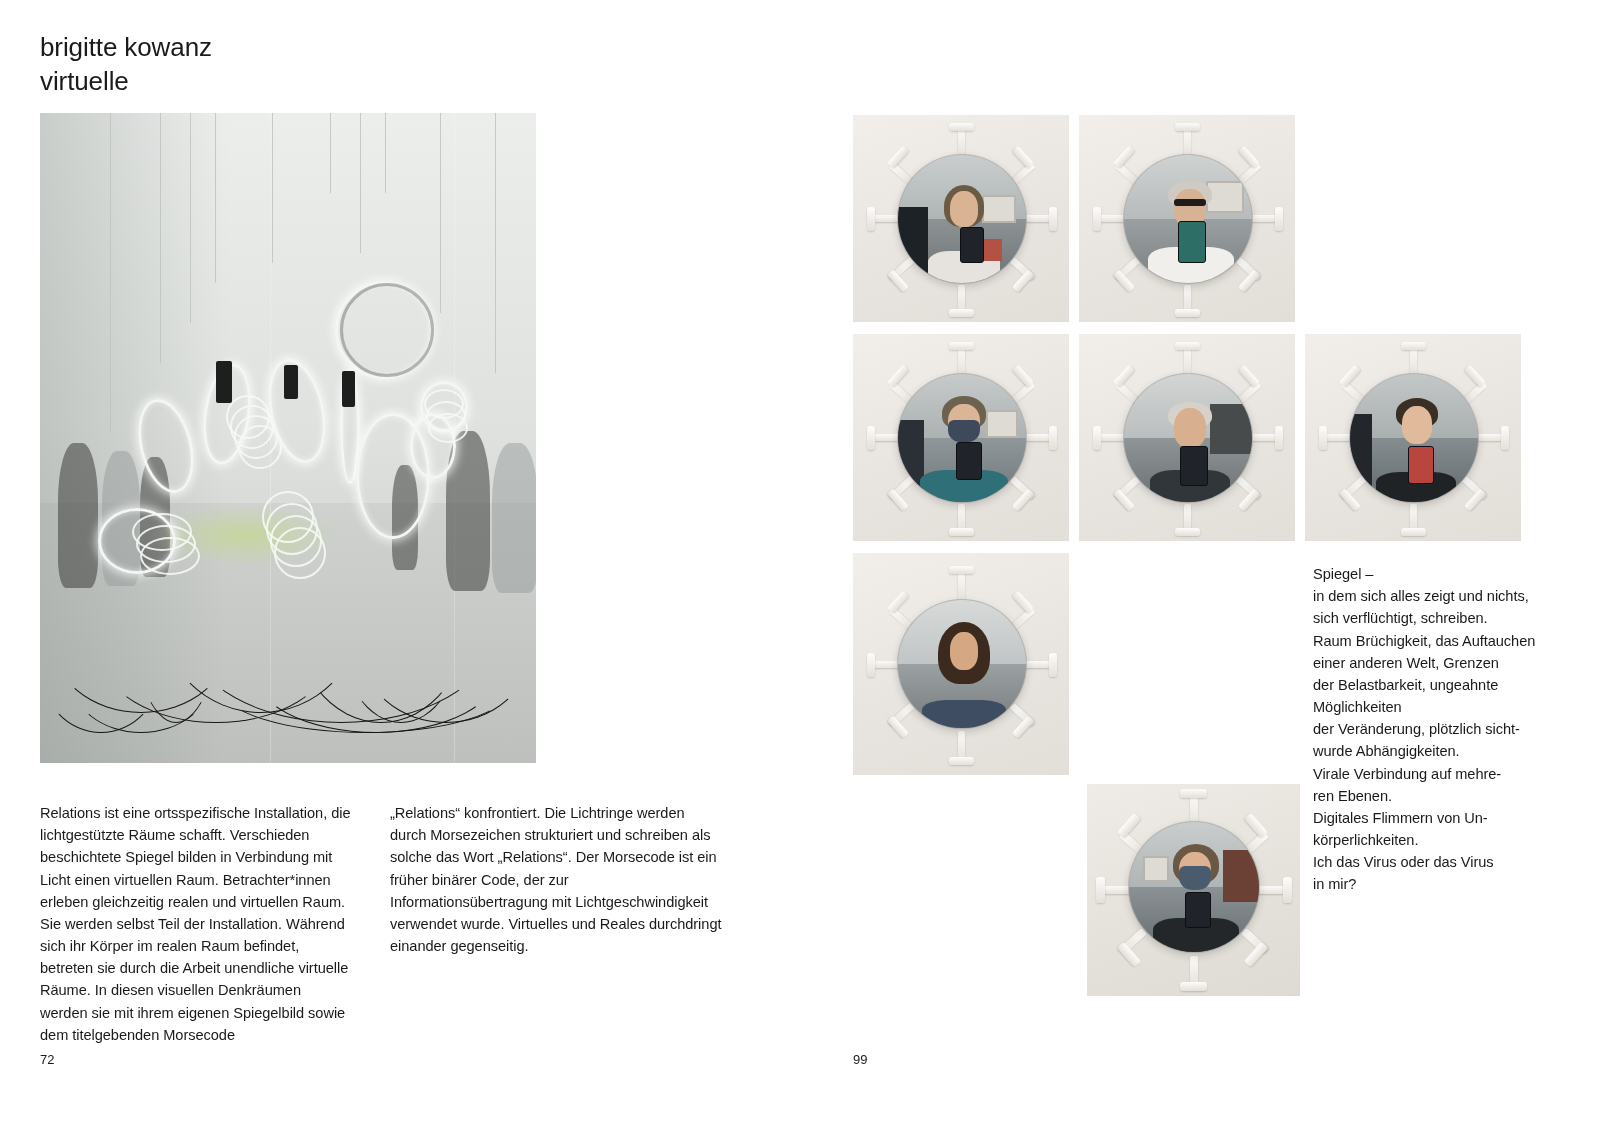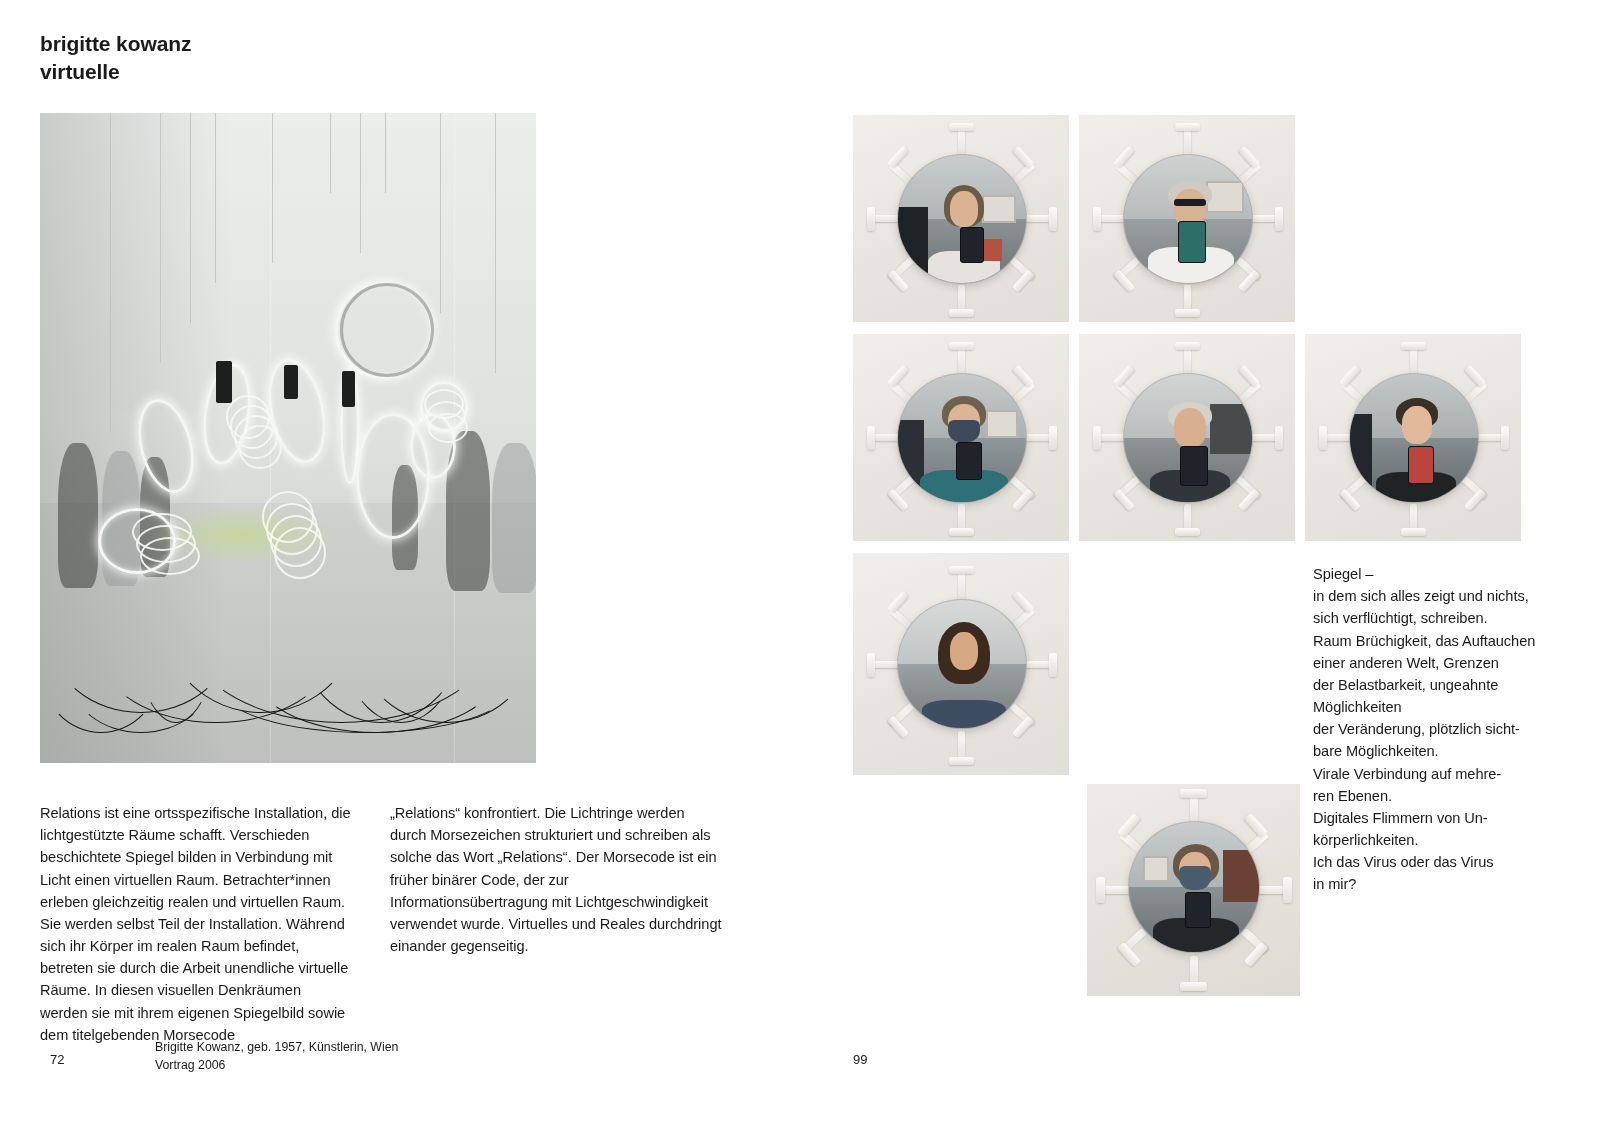--- a/index.html
+++ b/index.html
@@ -24,22 +24,22 @@
     position: absolute;
     top: 0;
     height: 1129px;
   }
   .page-left { left: 0; width: 800px; }
   .page-right { left: 800px; width: 800px; }
 
   
   .title-block {
     position: absolute;
-    font-weight: bold;
-    font-size: 21px;
+    font-weight: normal;
+    font-size: 26px;
     line-height: 1.32;
     letter-spacing: -0.1px;
   }
   .title-line { display: block; }
 
   
   .photo {
     position: absolute;
     overflow: hidden;
     background: #d8d8d6;
@@ -267,26 +267,22 @@
     </div>
 
     <div class="bodycol" style="left:40px; top:802px; width:312px;">
       <p>Relations ist eine ortsspezifische Installation, die lichtgestützte Räume schafft. Verschieden beschichtete Spiegel bilden in Verbindung mit Licht einen virtuellen Raum. Betrachter*innen erleben gleichzeitig realen und virtuellen Raum. Sie werden selbst Teil der Installation. Während sich ihr Körper im realen Raum befindet, betreten sie durch die Arbeit unendliche virtuelle Räume. In diesen visuellen Denkräumen werden sie mit ihrem eigenen Spiegelbild sowie dem titelgebenden Morsecode</p>
     </div>
 
     <div class="bodycol" style="left:390px; top:802px; width:332px;">
       <p>„Relations“ konfrontiert. Die Lichtringe werden durch Morsezeichen strukturiert und schreiben als solche das Wort „Relations“. Der Morsecode ist ein früher binärer Code, der zur Informationsübertragung mit Lichtgeschwindigkeit verwendet wurde. Virtuelles und Reales durchdringt einander gegenseitig.</p>
     </div>
 
-    <div class="folio" style="left:50px; top:1052px;">72</div>
-
-    <div class="credit" style="left:155px; top:1038px; width:330px;">
-      <span class="ln">Brigitte Kowanz, geb. 1957, Künstlerin, Wien</span>
-      <span class="ln">Vortrag 2006</span>
-    </div>
+    <div class="folio" style="left:40px; top:1052px;">72</div>
+
   </div>
 
   <div class="page page-right">
 
 
     <div class="kr-photo" style="left:53px; top:115px; width:216px; height:207px;">
       <div class="kr-wall"></div>
       <div class="spike" style="left:105px; top:12px; width:7px; height:30px;"></div>
       <div class="spike-cap" style="left:96px; top:8px; width:25px; height:8px;"></div>
       <div class="spike" style="left:45px; top:45px; width:7px; height:28px; transform:rotate(-48deg);"></div>
@@ -495,21 +491,21 @@
 
     <div class="poem" style="left:513px; top:563px; width:280px;">
       <span class="ln">Spiegel –</span>
       <span class="ln">in dem sich alles zeigt und nichts,</span>
       <span class="ln">sich verflüchtigt, schreiben.</span>
       <span class="ln">Raum Brüchigkeit, das Auftauchen</span>
       <span class="ln">einer anderen Welt, Grenzen</span>
       <span class="ln">der Belastbarkeit, ungeahnte</span>
       <span class="ln">Möglichkeiten</span>
       <span class="ln">der Veränderung, plötzlich sicht-</span>
-      <span class="ln">bare Möglichkeiten.</span>
+      <span class="ln">wurde Abhängigkeiten.</span>
       <span class="ln">Virale Verbindung auf mehre-</span>
       <span class="ln">ren Ebenen.</span>
       <span class="ln">Digitales Flimmern von Un-</span>
       <span class="ln">körperlichkeiten.</span>
       <span class="ln">Ich das Virus oder das Virus</span>
       <span class="ln">in mir?</span>
     </div>
 
     <div class="folio" style="left:53px; top:1052px;">99</div>
 

